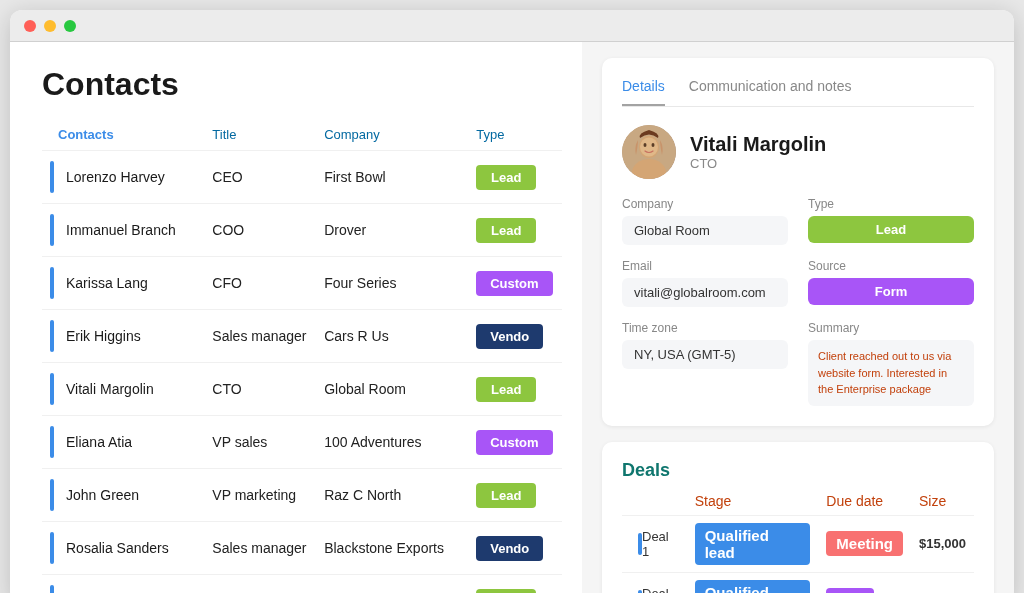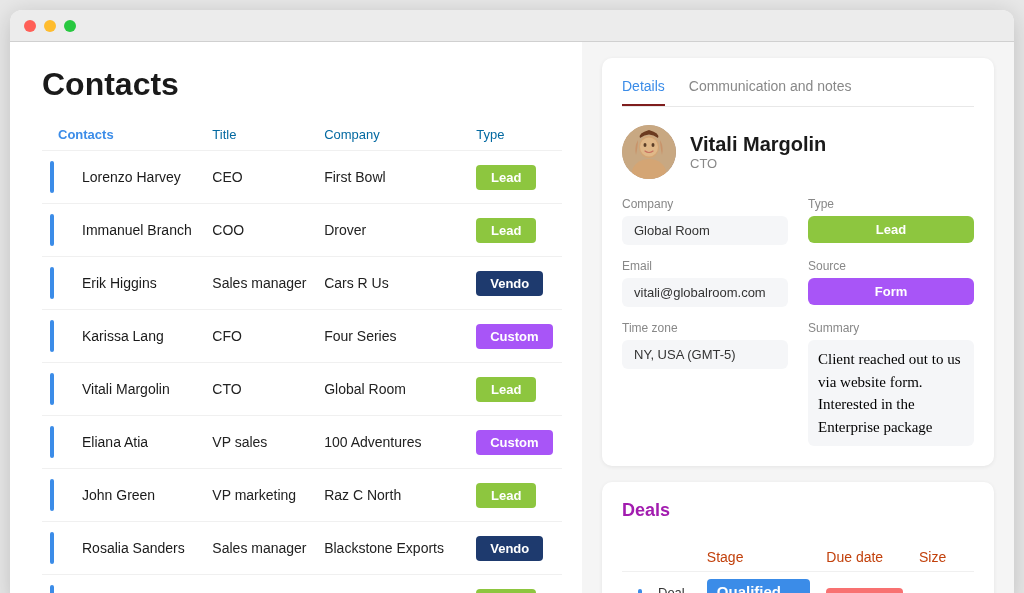--- a/index.html
+++ b/index.html
@@ -134,21 +134,21 @@
     }
     .tab-item {
       font-size: 14px;
       color: #888;
       padding-bottom: 10px;
       cursor: pointer;
       border-bottom: 2px solid transparent;
     }
     .tab-item.active {
       color: #3b8ce8;
-      border-bottom: 2px solid #7f1d1d;
+      border-bottom: 2px solid #a3a3a3;
       font-weight: 500;
     }
     .contact-header {
       display: flex;
       align-items: center;
       gap: 14px;
       margin-bottom: 18px;
     }
     .avatar-circle {
       width: 54px;
@@ -191,40 +191,39 @@
       display: inline-block;
       padding: 6px 14px;
       border-radius: 6px;
       font-size: 13px;
       font-weight: 600;
       color: #fff;
       width: 100%;
       text-align: center;
     }
     .summary-text {
-      font-size: 15px;
-      color: #000000;
+      font-size: 11px;
+      color: #c2410c;
       line-height: 1.5;
       background: #f5f6f8;
       border-radius: 6px;
       padding: 8px 10px;
-      font-family: Liberation Serif, serif;
     }
     
     .deals-card {
       background: #fff;
       border-radius: 10px;
       padding: 18px 20px;
       box-shadow: 0 1px 4px rgba(0,0,0,0.07);
     }
     .deals-title {
       font-size: 18px;
       font-weight: 700;
-      color: #a21caf;
-      margin-bottom: 28px;
+      color: #0f766e;
+      margin-bottom: 12px;
     }
     .deals-table {
       width: 100%;
       border-collapse: collapse;
     }
     .deals-table thead th {
       font-size: 14px;
       color: #c2410c;
       font-weight: 400;
       text-align: left;
@@ -234,21 +233,21 @@
     .deals-table tbody tr td {
       padding: 7px 8px;
       font-size: 13px;
       color: #333;
       border-top: 1px solid #f0f0f0;
     }
     .deals-table tbody tr td:first-child { padding-left: 16px; }
     .deal-name-cell {
       display: flex;
       align-items: center;
-      gap: 16px;
+      gap: 0;
     }
     .deal-bar {
       width: 4px;
       height: 22px;
       background: #3b8ce8;
       border-radius: 2px;
       flex-shrink: 0;
     }
     .deal-stage-badge {
       display: inline-block;
@@ -319,40 +318,40 @@
     <td>COO</td>
     <td>Drover</td>
     <td>
       <span class="type-badge badge-lead">Lead</span>
     </td>
   </tr>
             <tr>
     <td class="name-td">
       <div class="deal-name-cell">
         <div class="row-bar"></div>
+        <span class="contact-name">Karissa Lang</span>
+      </div>
+    </td>
+    <td>CFO</td>
+    <td>Four Series</td>
+    <td>
+      <span class="type-badge badge-customer">Custom</span>
+    </td>
+  </tr>
+            <tr>
+    <td class="name-td">
+      <div class="deal-name-cell">
+        <div class="row-bar"></div>
         <span class="contact-name">Erik Higgins</span>
       </div>
     </td>
     <td>Sales manager</td>
     <td>Cars R Us</td>
     <td>
       <span class="type-badge badge-vendor">Vendo</span>
-    </td>
-  </tr>
-            <tr>
-    <td class="name-td">
-      <div class="deal-name-cell">
-        <div class="row-bar"></div>
-        <span class="contact-name">Karissa Lang</span>
-      </div>
-    </td>
-    <td>CFO</td>
-    <td>Four Series</td>
-    <td>
-      <span class="type-badge badge-customer">Custom</span>
     </td>
   </tr>
             <tr>
     <td class="name-td">
       <div class="deal-name-cell">
         <div class="row-bar"></div>
         <span class="contact-name">Vitali Margolin</span>
       </div>
     </td>
     <td>CTO</td>

